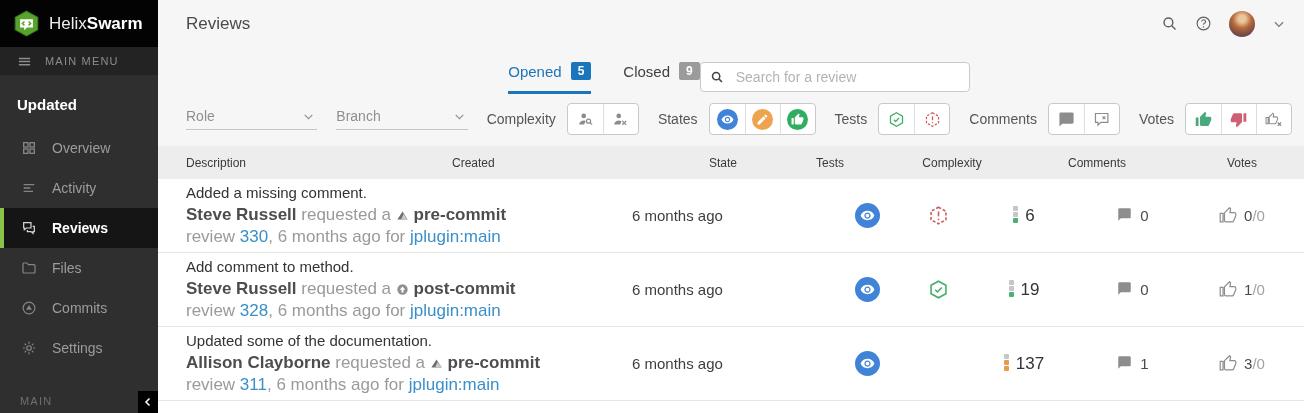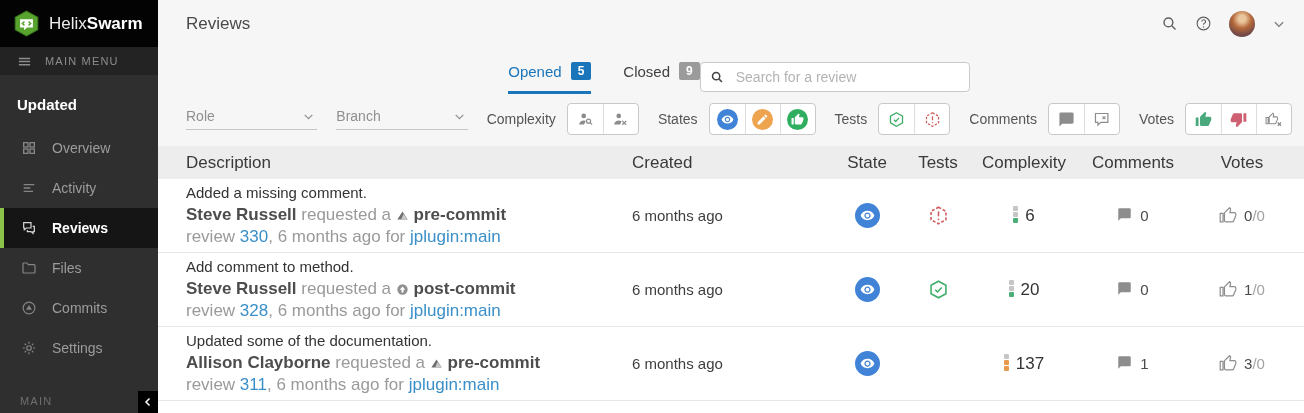--- a/index.html
+++ b/index.html
@@ -59,21 +59,21 @@
   .fgroup { display:flex; align-items:center; gap:11px; }
   .filter-label { font-size:14px; color:#555; }
   .btn-group { display:flex; background:#fff; border:1px solid #c9c9c9; border-radius:4px; overflow:hidden; }
   .fbtn { width:35px; height:30px; background:transparent; border:none; border-left:1px solid #dedede; display:flex; align-items:center; justify-content:center; color:#8c8c8c; cursor:pointer; }
   .fbtn:first-child { border-left:none; }
   .fbtn-icon svg { width:17px; height:17px; }
   .state-circle { width:21px; height:21px; border-radius:50%; display:flex; align-items:center; justify-content:center; }
   .state-circle svg { width:13px; height:13px; }
 
   
-  .thead { display:flex; align-items:center; background:#ededed; height:33px; padding:0 12px 0 28px; font-size:17px; color:#3a3a3a; }
+  .thead { display:flex; align-items:center; background:#ededed; height:33px; padding:0 12px 0 28px; font-size:12px; color:#3a3a3a;gap:36px; }
   .c-desc { flex:1; min-width:0; padding-right:10px; }
   .c-created { width:200px; }
   .c-state { width:70px; display:flex; justify-content:center; }
   .c-tests { width:72px; display:flex; justify-content:center; }
   .c-complexity { width:100px; display:flex; justify-content:center; }
   .c-comments { width:118px; display:flex; justify-content:center; }
   .c-votes { width:100px; display:flex; justify-content:center; }
   .th.c-state,.th.c-tests,.th.c-complexity,.th.c-comments,.th.c-votes { display:flex; justify-content:center; }
 
   .row { display:flex; align-items:center; background:#fff; border-bottom:1px solid #e6e6e6; min-height:74px; padding:0 12px 0 28px; cursor:pointer; }
@@ -463,21 +463,21 @@
                   <polygon points="12,2.5 20.5,7.2 20.5,16.8 12,21.5 3.5,16.8 3.5,7.2"></polygon>
                   <path d="M8.3 12.3l2.5 2.5 4.9-5.1"></path>
                 </svg></span></span>
           </div>
           <div class="cell c-complexity">
             <span class="cbar">
               <i style="background: rgb(198, 198, 198);"></i>
               <i style="background: rgb(198, 198, 198);"></i>
               <i style="background: rgb(76, 175, 120);"></i>
             </span>
-            <span class="cval">20</span>
+            <span class="cval">19</span>
           </div>
           <div class="cell c-comments">
             <span class="bubble-icon">
               <svg viewBox="0 0 24 24" fill="currentColor">
                 <path d="M20 2H4a2 2 0 0 0-2 2v18l4-4h14a2 2 0 0 0 2-2V4a2 2 0 0 0-2-2z"></path>
               </svg>
             </span>
             <span class="ccount">0</span>
           </div>
           <div class="cell c-votes">

